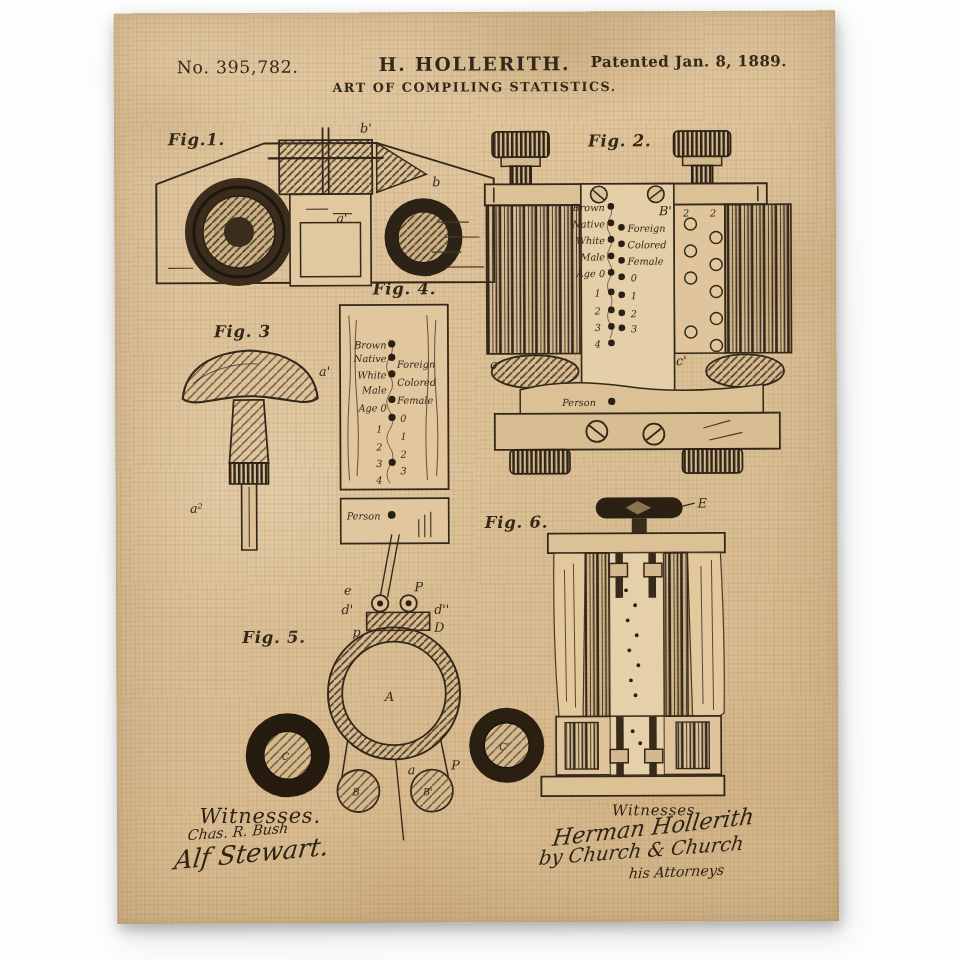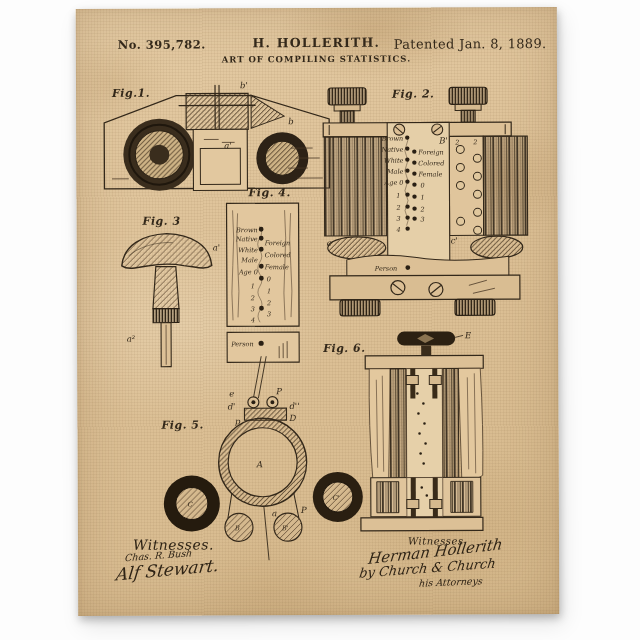--- a/index.html
+++ b/index.html
@@ -25,23 +25,23 @@
       1px 4px 9px rgba(0,0,0,.25),
       4px 10px 22px rgba(0,0,0,.10);
   }
   .paper::before{
     content:"";position:absolute;inset:0;pointer-events:none;
     background:
       repeating-linear-gradient(0deg, rgba(122,92,55,.07) 0 1px, transparent 1px 3px),
       repeating-linear-gradient(90deg, rgba(122,92,55,.07) 0 1px, transparent 1px 3px);
   }
   .hdr{position:absolute;color:#33281a;white-space:nowrap;}
-  .pat-no{left:42px;top:29px;font-size:11.5px;font-weight:bold;letter-spacing:.5px;}
+  .pat-no{left:42px;top:29px;font-size:11.5px;font-weight:normal;letter-spacing:.5px;}
   .inv-name{left:0;top:27px;width:481px;text-align:center;font-size:12.5px;font-weight:bold;letter-spacing:1.2px;}
-  .pat-date{left:318px;top:29px;font-size:13px;font-weight:normal;letter-spacing:.3px;}
+  .pat-date{left:318px;top:29px;font-size:10px;font-weight:bold;letter-spacing:.3px;}
   .art-title{left:0;top:46px;width:481px;text-align:center;font-size:8.5px;font-weight:bold;letter-spacing:1px;}
   svg.art{position:absolute;left:0;top:0;}
   svg text{font-family:"DejaVu Serif", serif;fill:#33281a;}
   .figlabel{font-style:italic;font-size:11px;font-weight:bold;letter-spacing:.5px;}
   .tiny{font-style:italic;font-size:6.5px;}
   .letter{font-style:italic;font-size:8.5px;}
   .sig{position:absolute;color:#2e2315;font-style:italic;white-space:nowrap;}
   .w-head{left:55px;top:528px;font-size:14px;letter-spacing:.5px;}
   .w-sig1{left:47px;top:541px;font-size:9.5px;transform:rotate(-4deg) skewX(-10deg);}
   .w-sig2{left:38px;top:551px;font-size:17px;transform:rotate(-5deg) skewX(-12deg);}

